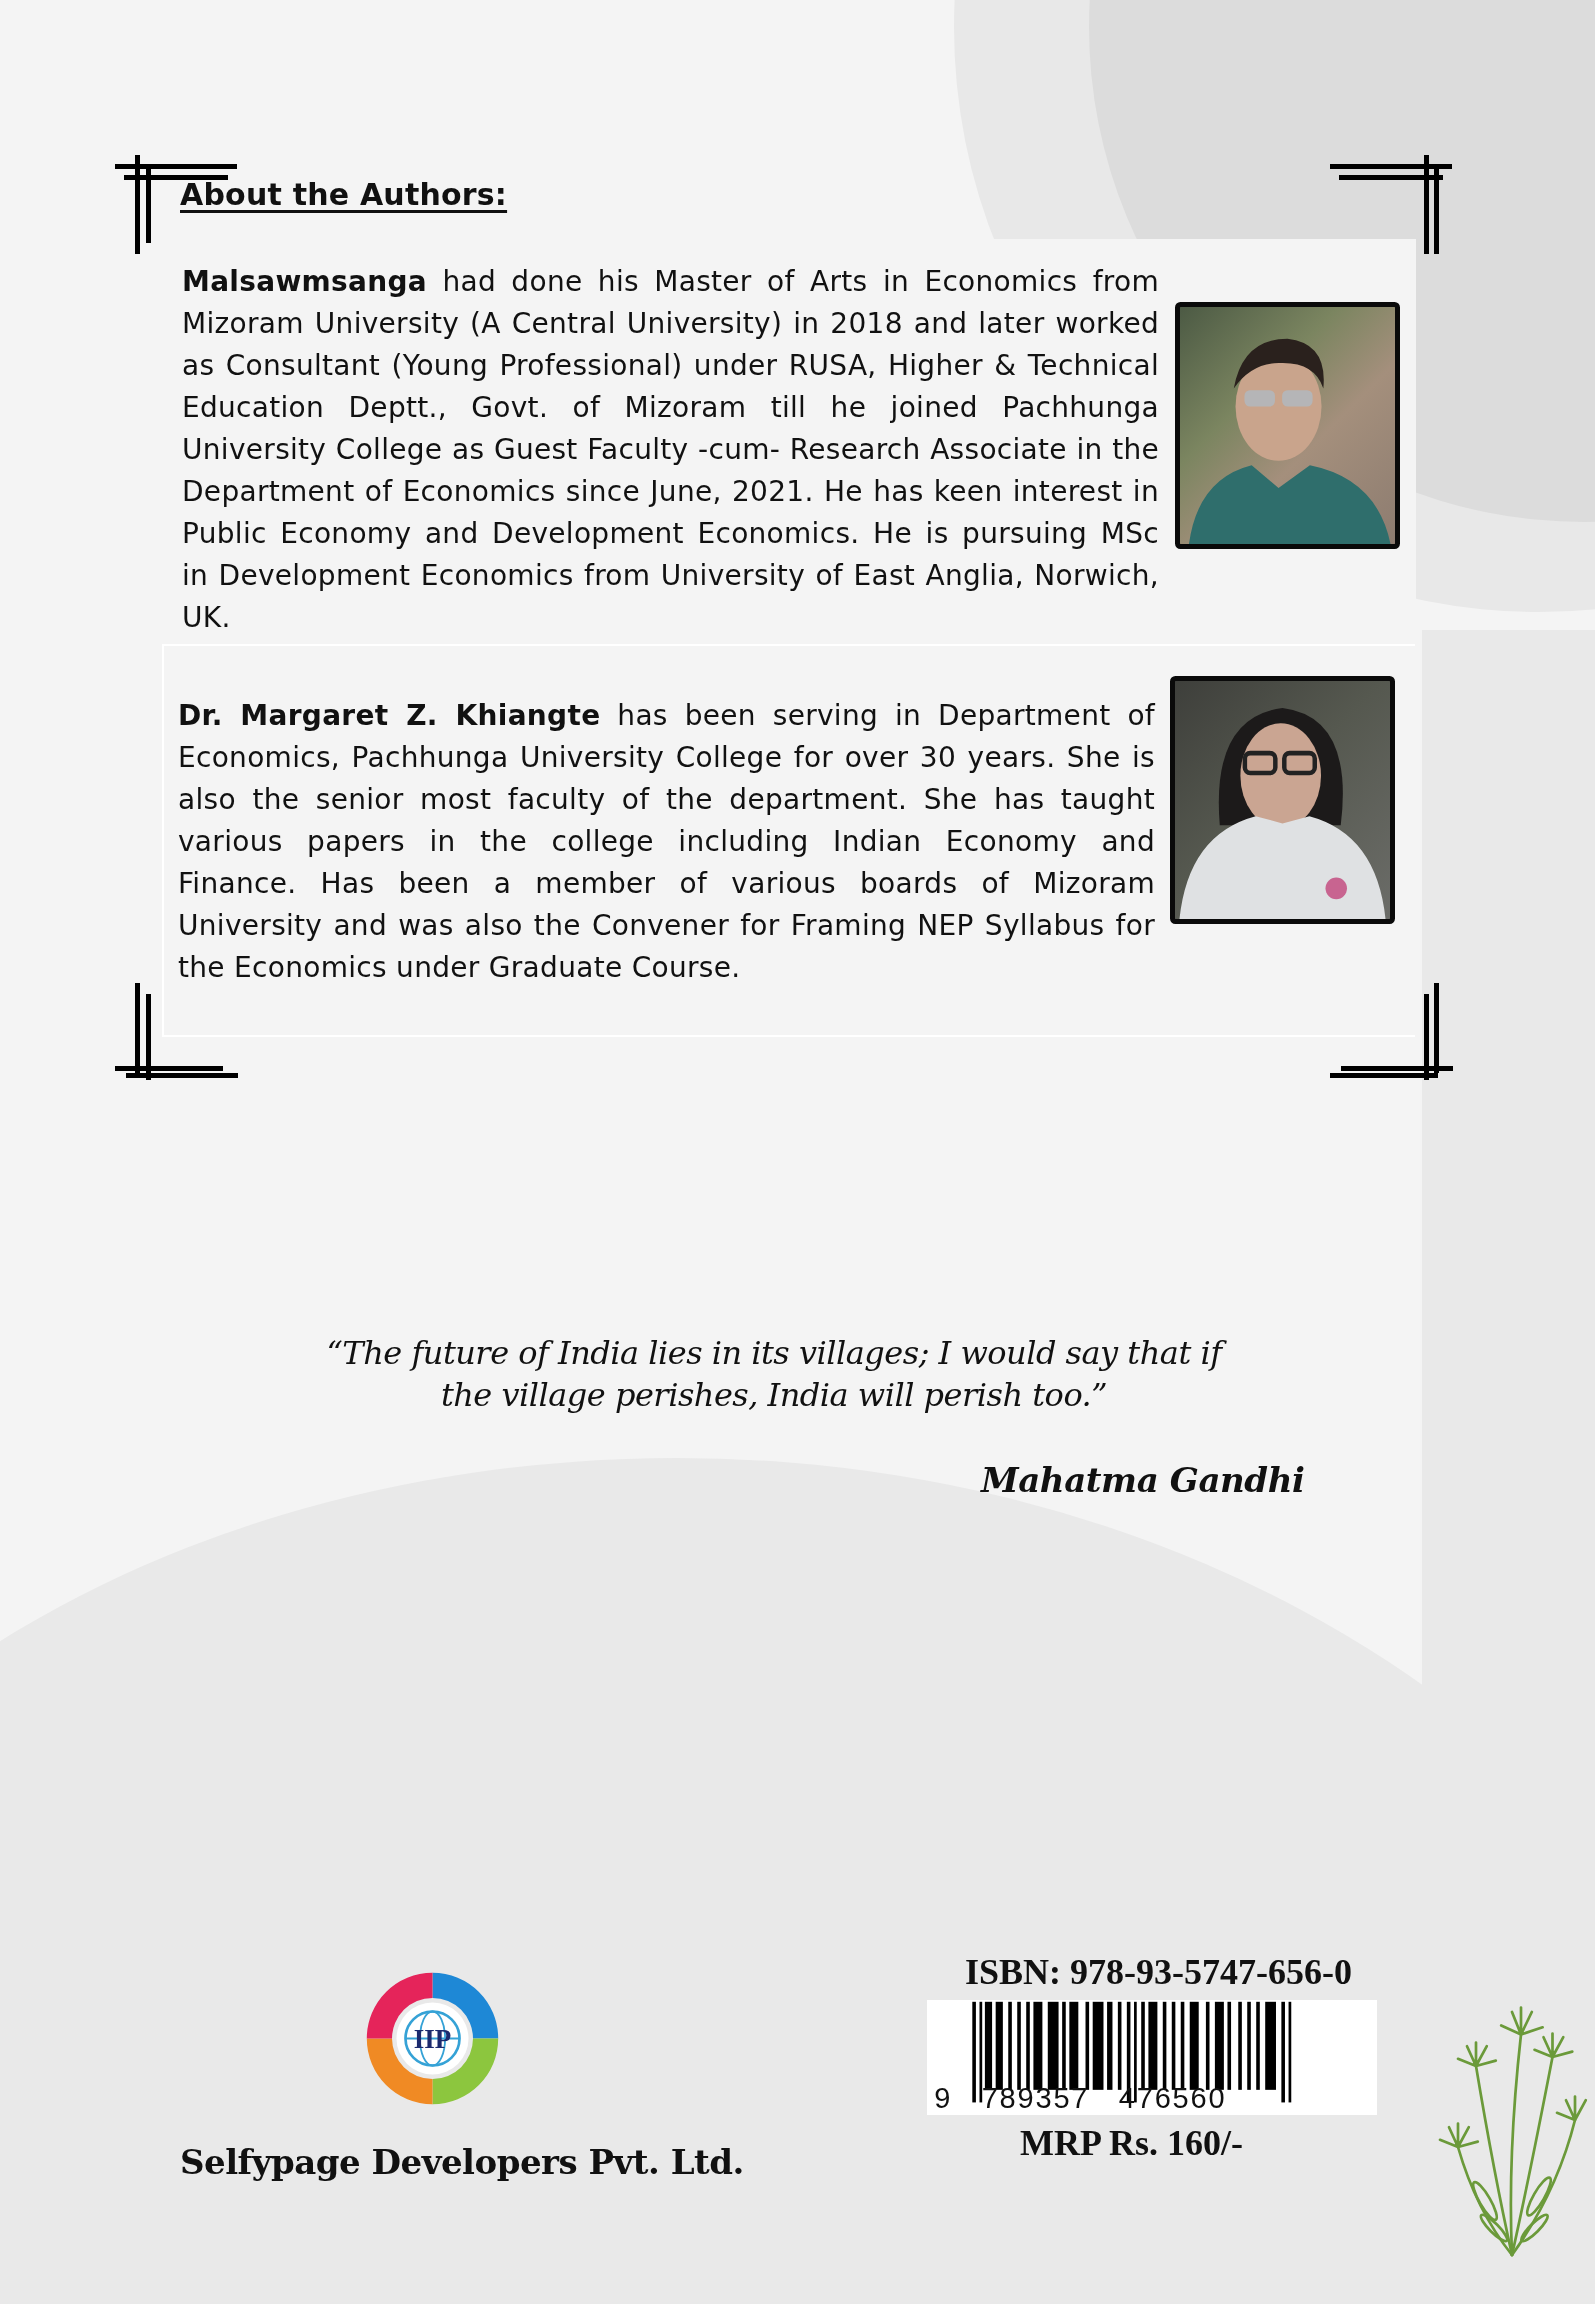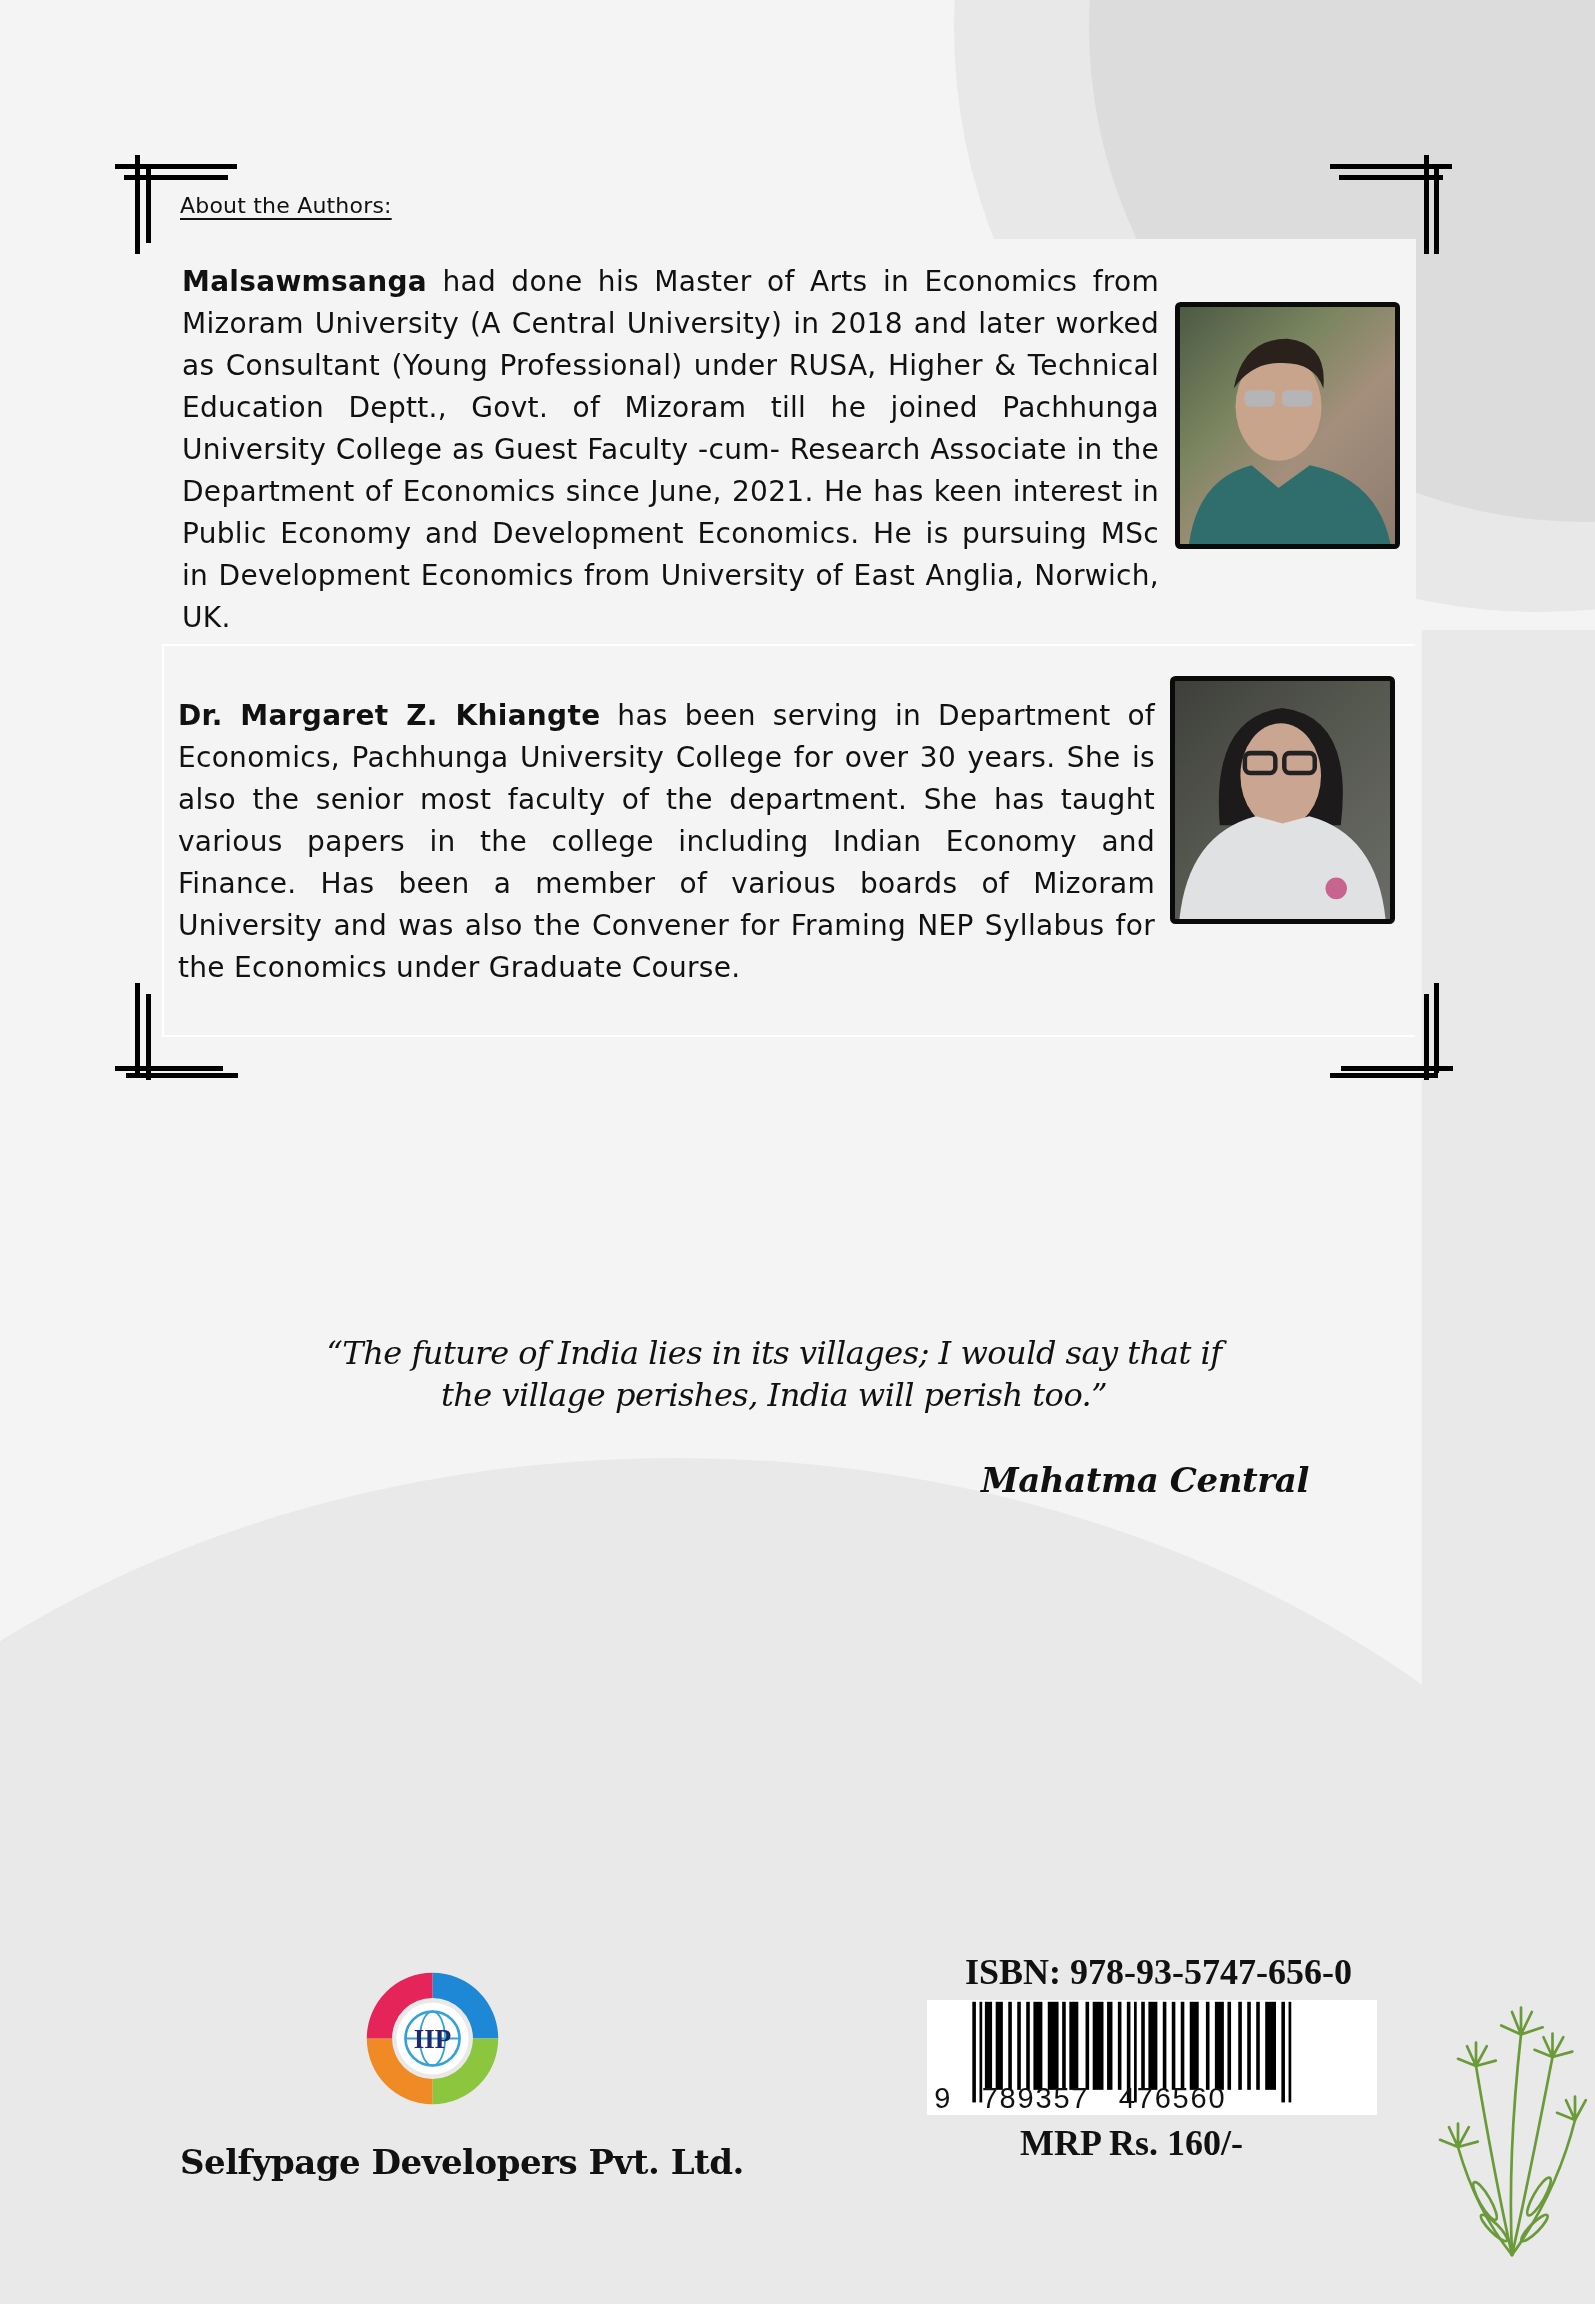--- a/index.html
+++ b/index.html
@@ -31,22 +31,22 @@
     position: absolute; background: #f4f4f4;
   }
   .panel-1 { left: 160px; top: 239px; width: 1256px; height: 405px; }
   .panel-2 { left: 162px; top: 644px; width: 1251px; height: 389px;
              border-top: 2.7px solid #ffffff; border-left: 2.7px solid #ffffff; border-bottom: 2.7px solid #ffffff; }
 
   .corner { position: absolute; width: 126px; height: 108px; }
   .corner .bar { position: absolute; background: #000; }
 
   .heading {
-    position: absolute; left: 180px; top: 193px;
-    font-size: 22px; font-weight: normal; text-decoration: underline;
+    position: absolute; left: 180px; top: 177px;
+    font-size: 30px; font-weight: bold; text-decoration: underline;
     text-underline-offset: 4.5px; letter-spacing: 0.2px;
   }
   .bio {
     position: absolute; font-size: 28px; line-height: 42px;
     text-align: justify; letter-spacing: 0.3px;
   }
   .bio-1 { left: 182px; top: 261px; width: 977px; }
   .bio-2 { left: 178px; top: 695px; width: 977px; }
   .bio b { font-weight: bold; }
 
@@ -156,21 +156,21 @@
     <path d="M50 160 Q40 40 120 30 Q200 40 185 160Z" fill="#1c1a1a"></path>
     <ellipse cx="118" cy="105" rx="45" ry="58" fill="#caa592"></ellipse>
     <rect x="78" y="80" width="34" height="22" rx="6" fill="none" stroke="#222" stroke-width="5"></rect>
     <rect x="122" y="80" width="34" height="22" rx="6" fill="none" stroke="#222" stroke-width="5"></rect>
     <path d="M5 264 Q15 170 90 150 L120 158 L150 150 Q225 170 235 264Z" fill="#dfe1e3"></path>
     <circle cx="180" cy="230" r="12" fill="#c2457a" opacity="0.8"></circle>
   </svg>
 </div>
 
 <div class="quote">“The future of India lies in its villages; I would say that if the village perishes, India will perish too.”</div>
-<div class="quote-author">Mahatma Central</div>
+<div class="quote-author">Mahatma Gandhi</div>
 
 <div class="logo">
   <svg viewBox="0 0 170 170" width="153" height="153">
     <path d="M85 12 A73 73 0 0 1 158 85 L130 85 A45 45 0 0 0 85 40Z" fill="#1e88d6"></path>
     <path d="M158 85 A73 73 0 0 1 85 158 L85 130 A45 45 0 0 0 130 85Z" fill="#8cc63e"></path>
     <path d="M85 158 A73 73 0 0 1 12 85 L40 85 A45 45 0 0 0 85 130Z" fill="#f08a24"></path>
     <path d="M12 85 A73 73 0 0 1 85 12 L85 40 A45 45 0 0 0 40 85Z" fill="#e5245a"></path>
     <circle cx="85" cy="85" r="40" fill="#ffffff"></circle>
     <circle cx="85" cy="85" r="30" fill="none" stroke="#35a2d6" stroke-width="3"></circle>
     <ellipse cx="85" cy="85" rx="14" ry="30" fill="none" stroke="#35a2d6" stroke-width="2"></ellipse>

